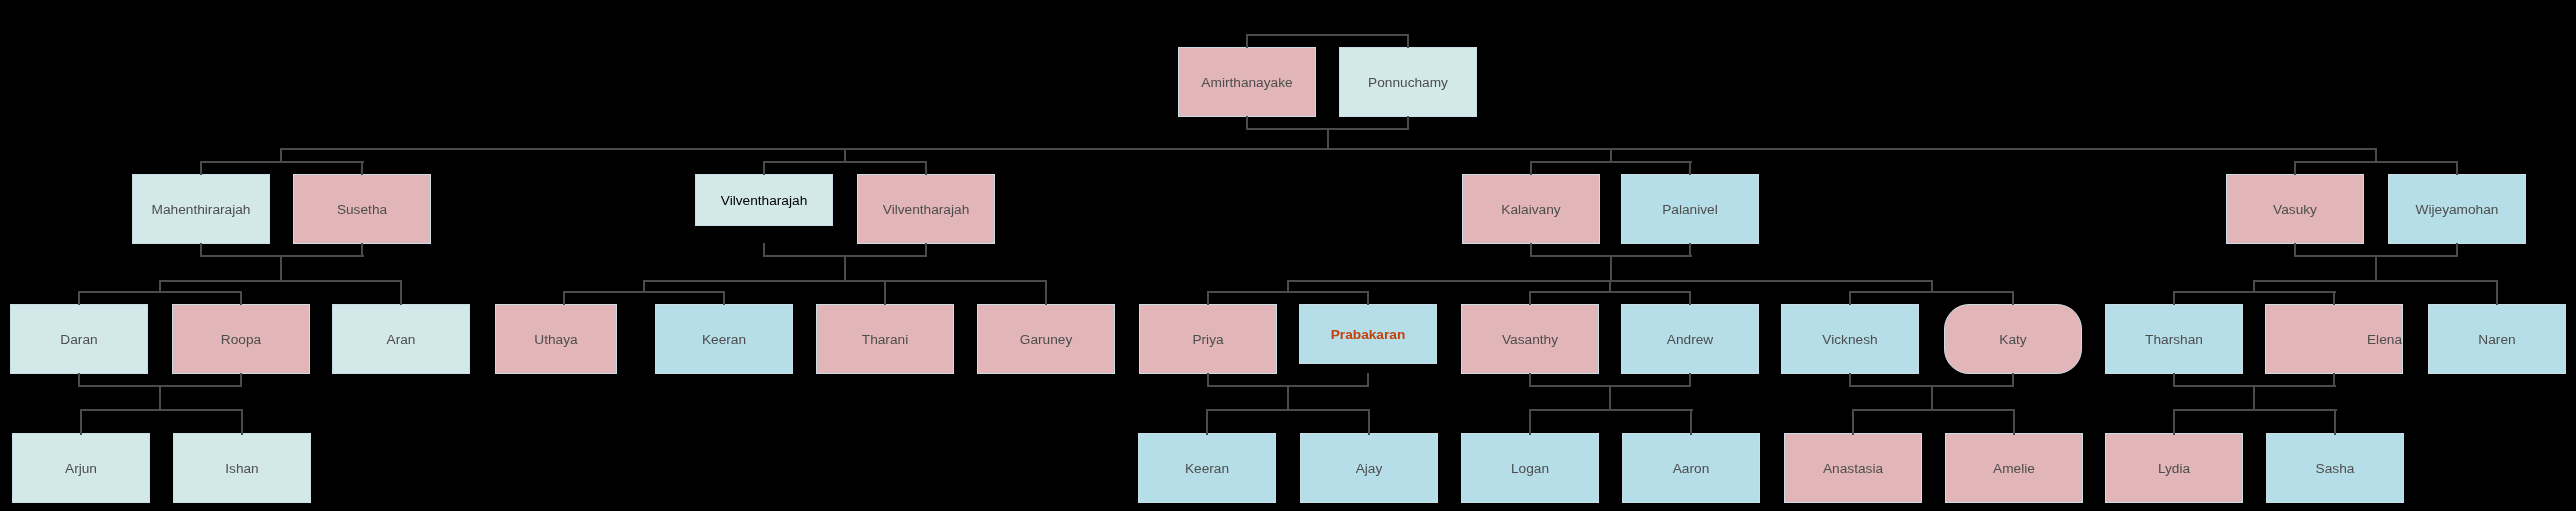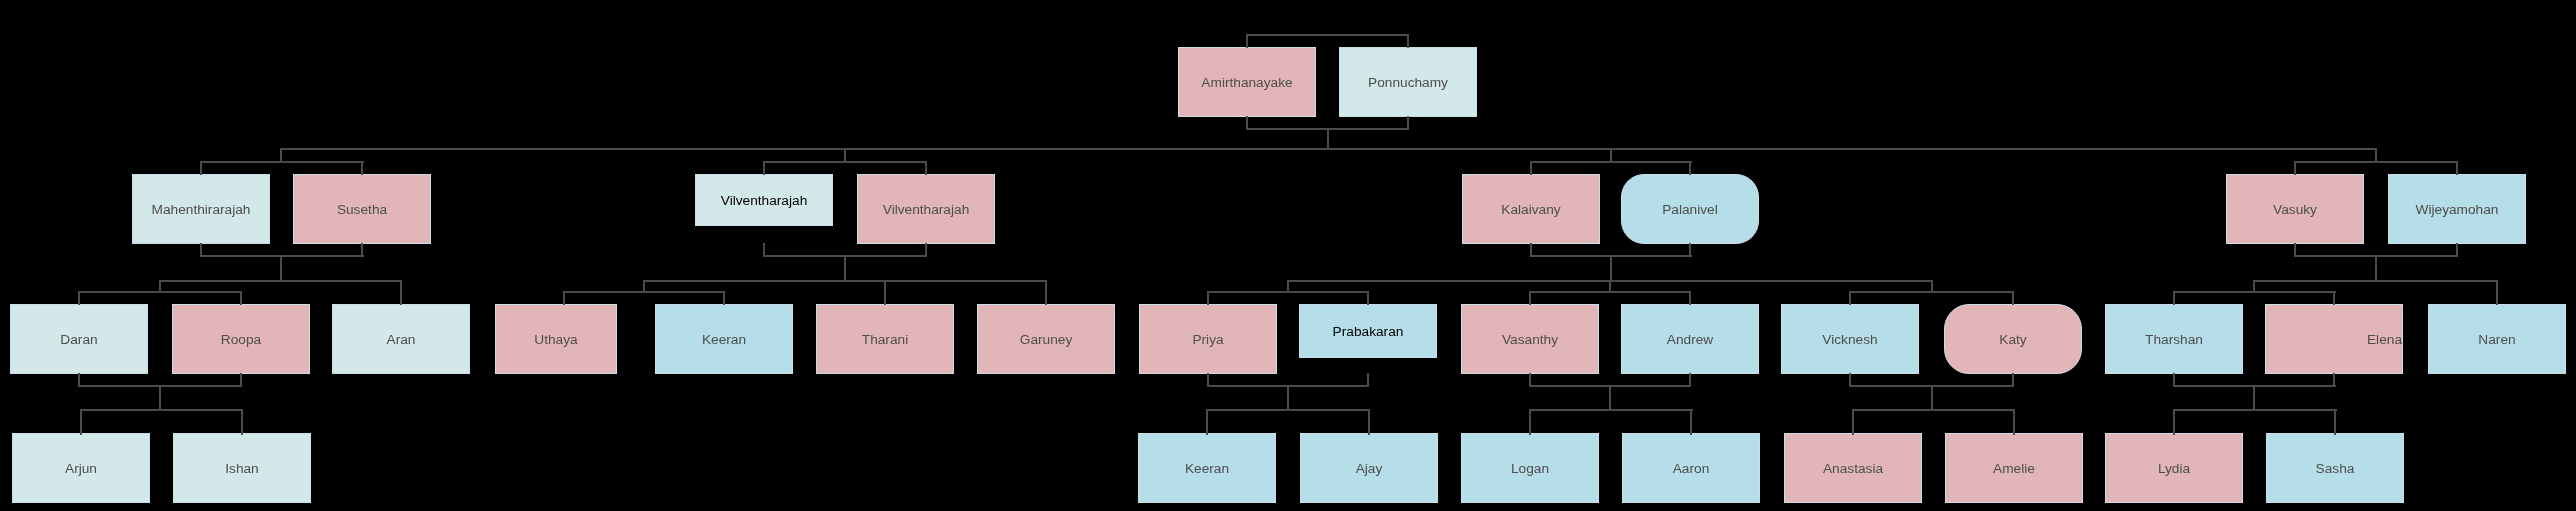--- a/index.html
+++ b/index.html
@@ -41,21 +41,21 @@
     </div>
     <div class="person" style="left: 695px; top: 148px; width: 138px; height: 52px; background: rgb(211, 232, 233); border-color: rgb(201, 222, 228); color: #000000;">
       <span>Vilventharajah</span>
     </div>
     <div class="person" style="left: 857px; top: 148px; width: 138px; height: 70px; background: rgb(226, 182, 184); border-color: rgb(201, 222, 228); color: rgb(77, 77, 77);">
       <span>Vilventharajah</span>
     </div>
     <div class="person" style="left: 1462px; top: 148px; width: 138px; height: 70px; background: rgb(226, 182, 184); border-color: rgb(201, 222, 228); color: rgb(77, 77, 77);">
       <span>Kalaivany</span>
     </div>
-    <div class="person" style="left: 1621px; top: 148px; width: 138px; height: 70px; background: rgb(182, 222, 232); border-color: rgb(201, 222, 228); color: rgb(77, 77, 77); border-radius: 23px;">
+    <div class="person" style="left: 1621px; top: 148px; width: 138px; height: 70px; background: rgb(182, 222, 232); border-color: rgb(201, 222, 228); color: rgb(77, 77, 77);">
       <span>Palanivel</span>
     </div>
     <div class="person" style="left: 2226px; top: 148px; width: 138px; height: 70px; background: rgb(226, 182, 184); border-color: rgb(201, 222, 228); color: rgb(77, 77, 77);">
       <span>Vasuky</span>
     </div>
     <div class="person" style="left: 2388px; top: 148px; width: 138px; height: 70px; background: rgb(182, 222, 232); border-color: rgb(201, 222, 228); color: rgb(77, 77, 77);">
       <span>Wijeyamohan</span>
     </div>
     <div class="person" style="left: 10px; top: 278px; width: 138px; height: 70px; background: rgb(211, 232, 233); border-color: rgb(201, 222, 228); color: rgb(77, 77, 77);">
       <span>Daran</span>
@@ -74,21 +74,21 @@
     </div>
     <div class="person" style="left: 816px; top: 278px; width: 138px; height: 70px; background: rgb(226, 182, 184); border-color: rgb(201, 222, 228); color: rgb(77, 77, 77);">
       <span>Tharani</span>
     </div>
     <div class="person" style="left: 977px; top: 278px; width: 138px; height: 70px; background: rgb(226, 182, 184); border-color: rgb(201, 222, 228); color: rgb(77, 77, 77);">
       <span>Garuney</span>
     </div>
     <div class="person" style="left: 1139px; top: 278px; width: 138px; height: 70px; background: rgb(226, 182, 184); border-color: rgb(201, 222, 228); color: rgb(77, 77, 77);">
       <span>Priya</span>
     </div>
-    <div class="person" style="left: 1299px; top: 278px; width: 138px; height: 54px; background: rgb(182, 222, 232); border-color: rgb(201, 222, 228); color: #000000;">
+    <div class="person" style="left: 1299px; top: 278px; width: 138px; height: 60px; background: rgb(182, 222, 232); border-color: rgb(201, 222, 228); color: #c2410c; font-weight: bold;">
       <span>Prabakaran</span>
     </div>
     <div class="person" style="left: 1461px; top: 278px; width: 138px; height: 70px; background: rgb(226, 182, 184); border-color: rgb(201, 222, 228); color: rgb(77, 77, 77);">
       <span>Vasanthy</span>
     </div>
     <div class="person" style="left: 1621px; top: 278px; width: 138px; height: 70px; background: rgb(182, 222, 232); border-color: rgb(201, 222, 228); color: rgb(77, 77, 77);">
       <span>Andrew</span>
     </div>
     <div class="person" style="left: 1781px; top: 278px; width: 138px; height: 70px; background: rgb(182, 222, 232); border-color: rgb(201, 222, 228); color: rgb(77, 77, 77);">
       <span>Vicknesh</span>

